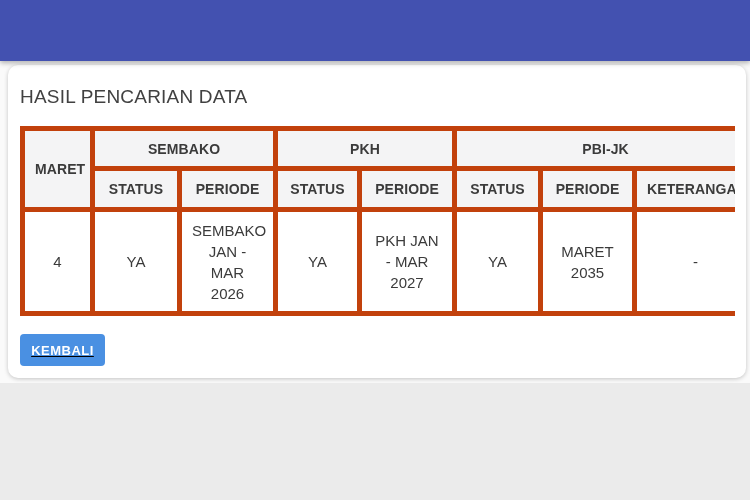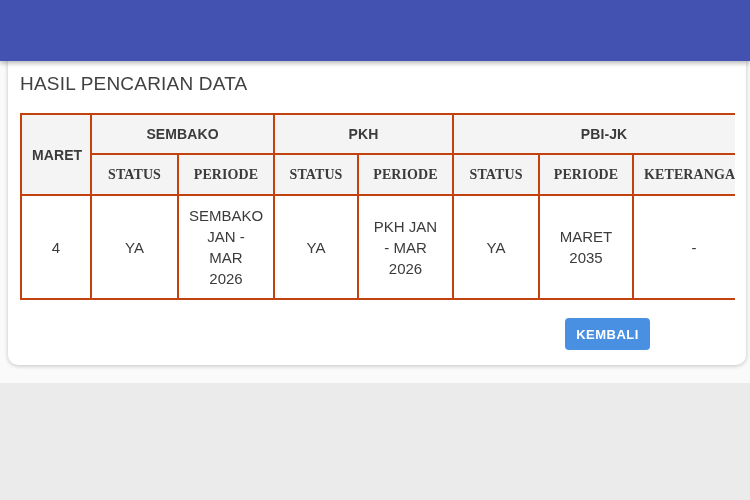--- a/index.html
+++ b/index.html
@@ -19,21 +19,21 @@
   .app-header {
     position: absolute;
     left: 0; top: 0;
     width: 750px; height: 61px;
     background: #4351b0;
     box-shadow: 0 2px 5px rgba(0,0,0,0.30);
     z-index: 3;
   }
   .card {
     position: absolute;
-    left: 8px; top: 52px;
+    left: 8px; top: 65px;
     width: 738px; height: 313px;
     background: #ffffff;
     border-radius: 10px;
     box-shadow: 0 1px 4px rgba(0,0,0,0.22);
     padding: 22px 12px 0 12px;
     z-index: 2;
   }
   .page-title {
     font-size: 19px;
     font-weight: 500;
@@ -46,46 +46,46 @@
     width: 715px;
     overflow: hidden;
     margin-top: 19px;
   }
   table.results {
     border-collapse: collapse;
     table-layout: fixed;
     width: 734px;
   }
   table.results th, table.results td {
-    border: 2px solid #c2410c;
+    border: 5px solid #c2410c;
     text-align: center;
     vertical-align: middle;
     padding: 2px 10px;
   }
   table.results th {
     background: #f4f4f5;
     font-size: 14px;
     font-weight: 600;
     color: #3b3b3b;
     letter-spacing: 0.1px;
   }
   tr.group-row th { height: 40px; }
-  tr.sub-row th { height: 41px; font-family: Liberation Serif, serif; }
+  tr.sub-row th { height: 41px; }
   tr.data-row td {
     height: 104px;
     background: #ffffff;
     font-size: 15px;
     color: #3b3b3b;
     line-height: 21px;
     white-space: pre-line;
   }
   .button-row {
     width: 715px;
     display: flex;
-    justify-content: flex-end;
+    text-decoration: underline;
   }
   .btn-back {
     display: block;
     margin-top: 18px;
     margin-right: 85px;
     width: 85px; height: 32px;
     background: #4a90e2;
     color: #ffffff;
     border: none;
     border-radius: 4px;
@@ -138,21 +138,21 @@
       <tr class="data-row">
         <td>4</td>
         <td>YA</td>
         <td>SEMBAKO
 JAN -
 MAR
 2026</td>
         <td>YA</td>
         <td>PKH JAN
 - MAR
-2026</td>
+2027</td>
         <td>YA</td>
         <td>MARET
 2035</td>
         <td>-</td>
       </tr>
     </tbody>
       </table>
   </div>
 
   <div class="button-row">

